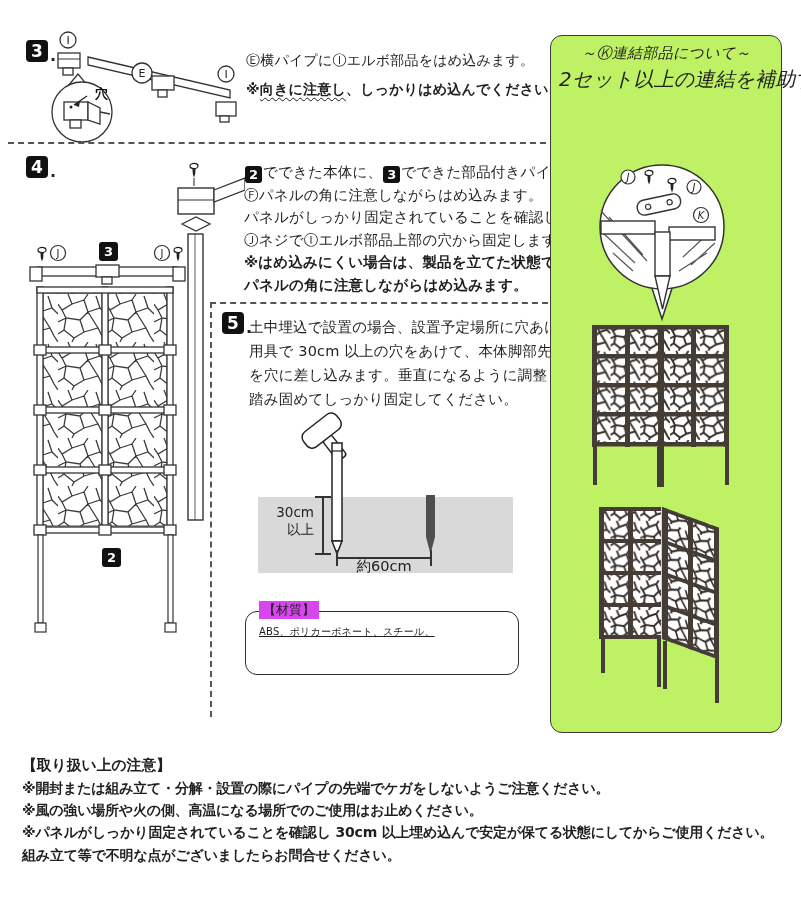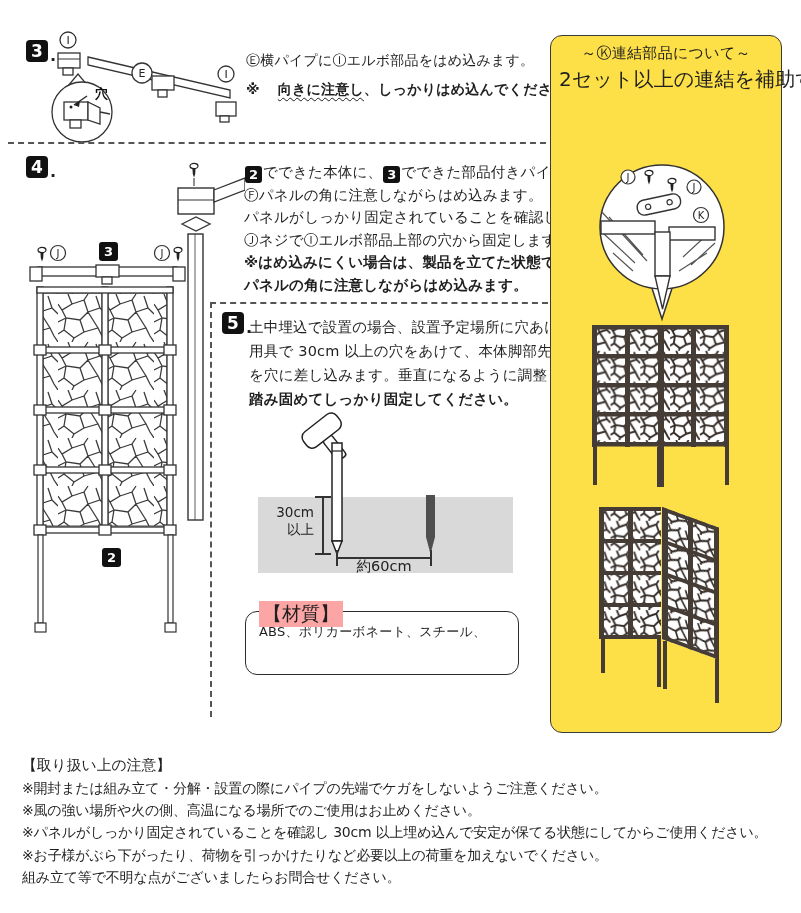--- a/index.html
+++ b/index.html
@@ -15,31 +15,31 @@
   }
   .badge-wrap{display:flex;align-items:flex-end;gap:2px;}
   .badge-period{font-weight:bold;font-size:16px;line-height:1;transform:translateY(2px);}
   .inline-badge{
     display:inline-block;width:17px;height:17px;background:#111;color:#fff;border-radius:3px;
     font-weight:bold;font-size:13px;line-height:17px;text-align:center;vertical-align:-2px;margin:0 1px;
   }
   .jp{font-size:14.5px;line-height:22.5px;white-space:nowrap;letter-spacing:0.2px;}
   .jp-lg{font-size:14px;line-height:29px;white-space:nowrap;letter-spacing:0.2px;}
   .bold{font-weight:bold;}
-  .wavy{text-decoration-line:underline;text-decoration-style:wavy;text-underline-offset:3px;text-decoration-thickness:1.2px;margin-left:18px;}
+  .wavy{text-decoration-line:underline;text-decoration-style:wavy;text-underline-offset:3px;text-decoration-thickness:1.2px;}
   .dash-h{border-top:2px dashed #555;}
   .step5-zone{border-top:2px dashed #555;border-left:2px dashed #555;}
   .kbox{
-    border:1.6px solid #3a3a3a;border-radius:12px;background:#fde047;
+    border:1.6px solid #3a3a3a;border-radius:12px;background:#bef264;font-style:italic;
   }
   .kbox-title{font-size:15px;text-align:center;white-space:nowrap;letter-spacing:0.3px;}
   .kbox-line{font-size:20px;line-height:23.2px;white-space:nowrap;letter-spacing:0.1px;}
   .mat-box{border:1.6px solid #2c2c2c;border-radius:12px;background:#fff;}
-  .mat-label{position:absolute;top:-11px;left:13px;background:#fca5a5;padding:0 4px;font-size:19px;white-space:nowrap;}
-  .mat-line{font-size:13px;line-height:25px;white-space:nowrap;letter-spacing:0.2px;}
+  .mat-label{position:absolute;top:-11px;left:13px;background:#d946ef;padding:0 4px;font-size:13px;white-space:nowrap;}
+  .mat-line{font-size:10px;line-height:25px;white-space:nowrap;letter-spacing:0.2px;text-decoration:underline;}
   .notes-title{font-size:14.8px;line-height:24px;white-space:nowrap;}
   .notes-item{font-size:14px;line-height:22.2px;white-space:nowrap;letter-spacing:-0.2px;}
   svg text{font-family:"DejaVu Sans","Liberation Sans",sans-serif;}
 </style>
 </head>
 <body>
 
 <div class="page">
 
   <svg width="0" height="0" style="position:absolute" aria-hidden="true">
@@ -191,21 +191,21 @@
 
   <div class="abs badge-wrap" style="left:222px;top:312px;">
     <span class="badge">5</span>
       <span class="badge-period">.</span>
   </div>
 
   <div class="abs" style="left:249px;top:315px;">
     <div class="jp" style="line-height:24px;">土中埋込で設置の場合、設置予定場所に穴あけ</div>
     <div class="jp" style="line-height:24px;">用具で 30cm 以上の穴をあけて、本体脚部先端</div>
     <div class="jp" style="line-height:24px;">を穴に差し込みます。垂直になるように調整し、</div>
-    <div class="jp" style="line-height:24px;font-weight:bold;">踏み固めてしっかり固定してください。</div>
+    <div class="jp" style="line-height:24px;">踏み固めてしっかり固定してください。</div>
   </div>
 
   <svg class="abs" style="left:250px;top:405px;" width="295" height="195" viewBox="0 0 295 195">
     <rect x="8" y="92" width="255" height="76" fill="#d9d9d9"></rect>
 
     <g transform="translate(72,26) rotate(-38)">
       <rect x="-6" y="8" width="11" height="26" rx="3" fill="#fff" stroke="#222" stroke-width="1.5"></rect>
       <rect x="-21" y="-10" width="42" height="19" rx="7" fill="#fff" stroke="#222" stroke-width="1.5"></rect>
     </g>
 
@@ -324,22 +324,21 @@
       </g>
       <g fill="#453c36">
         <rect x="50" y="148" width="4" height="34"></rect>
         <rect x="106" y="148" width="4" height="48"></rect>
         <rect x="112" y="150" width="4" height="48"></rect>
         <rect x="164" y="168" width="4" height="44"></rect>
       </g>
     </svg>
   </div>
 
-  <div class="abs" style="left:22px;top:753px;">
+  <div class="abs" style="left:22px;top:753px;font-weight:bold;">
     <div class="notes-title">【取り扱い上の注意】</div>
     <div class="notes-item">※開封または組み立て・分解・設置の際にパイプの先端でケガをしないようご注意ください。</div>
     <div class="notes-item">※風の強い場所や火の側、高温になる場所でのご使用はお止めください。</div>
     <div class="notes-item">※パネルがしっかり固定されていることを確認し 30cm 以上埋め込んで安定が保てる状態にしてからご使用ください。</div>
-    <div class="notes-item">※お子様がぶら下がったり、荷物を引っかけたりなど必要以上の荷重を加えないでください。</div>
     <div class="notes-item">組み立て等で不明な点がございましたらお問合せください。</div>
   </div>
 
 </div>
 
 </body></html>

